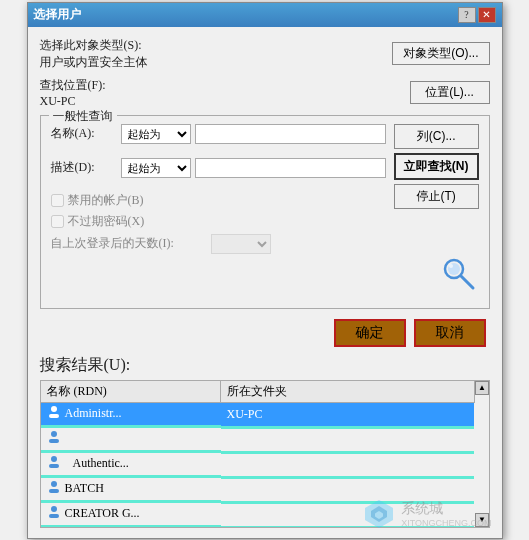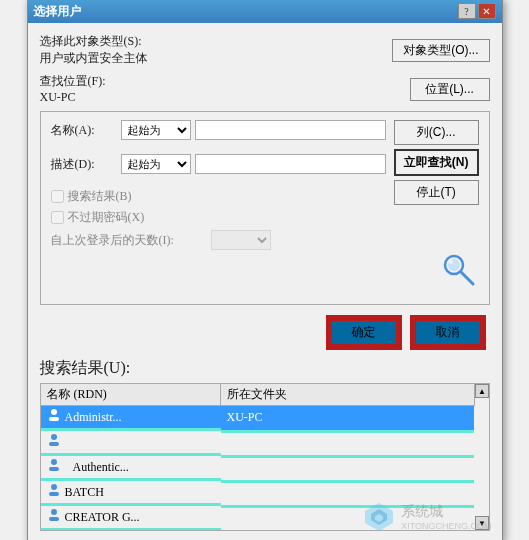--- a/index.html
+++ b/index.html
@@ -189,23 +189,23 @@
     }
     .dialog-footer {
       display: flex;
       justify-content: flex-end;
       gap: 8px;
       margin-bottom: 8px;
       margin-right: 4px;
     }
     .footer-btn {
       padding: 3px 20px;
-      font-size: 12px;
-      background: #0369a1;
-      border: 6px solid #b91c1c;
+      font-size: 14px;
+      background: #a16207;
+      border: 2px solid #b91c1c;
       cursor: pointer;
       min-width: 60px;
     }
     .results-label {
       font-size: 16px;
       color: #222;
       margin-bottom: 4px;
     }
     .results-table {
       width: 100%;
@@ -322,20 +322,21 @@
 
     <div class="field-row">
       <div style="flex:1;">
         <div class="field-label">查找位置(F):</div>
         <div class="field-value">XU-PC</div>
       </div>
       <button class="field-btn">位置(L)...</button>
     </div>
 
     <div class="group-box">
+      <span class="group-box-legend">一般性查询</span>
 
       <div class="inner-flex">
         <div class="form-area">
 
           <div class="form-row">
             <span class="form-label">名称(A):</span>
             <select class="form-select">
               <option>起始为</option>
               <option>结束于</option>
               <option>包含</option>
@@ -350,21 +351,21 @@
               <option>起始为</option>
               <option>结束于</option>
               <option>包含</option>
               <option>精确匹配</option>
             </select>
             <input class="form-input" type="text" value="" style="">
           </div>
 
           <div class="checkbox-row">
             <input type="checkbox" disabled="" style="">
-            <span>搜索结果(B)</span>
+            <span>禁用的帐户(B)</span>
           </div>
 
           <div class="checkbox-row">
             <input type="checkbox" disabled="" style="">
             <span>不过期密码(X)</span>
           </div>
 
           <div class="days-row">
             <span class="days-label">自上次登录后的天数(I):</span>
             <select class="days-select" disabled="">

